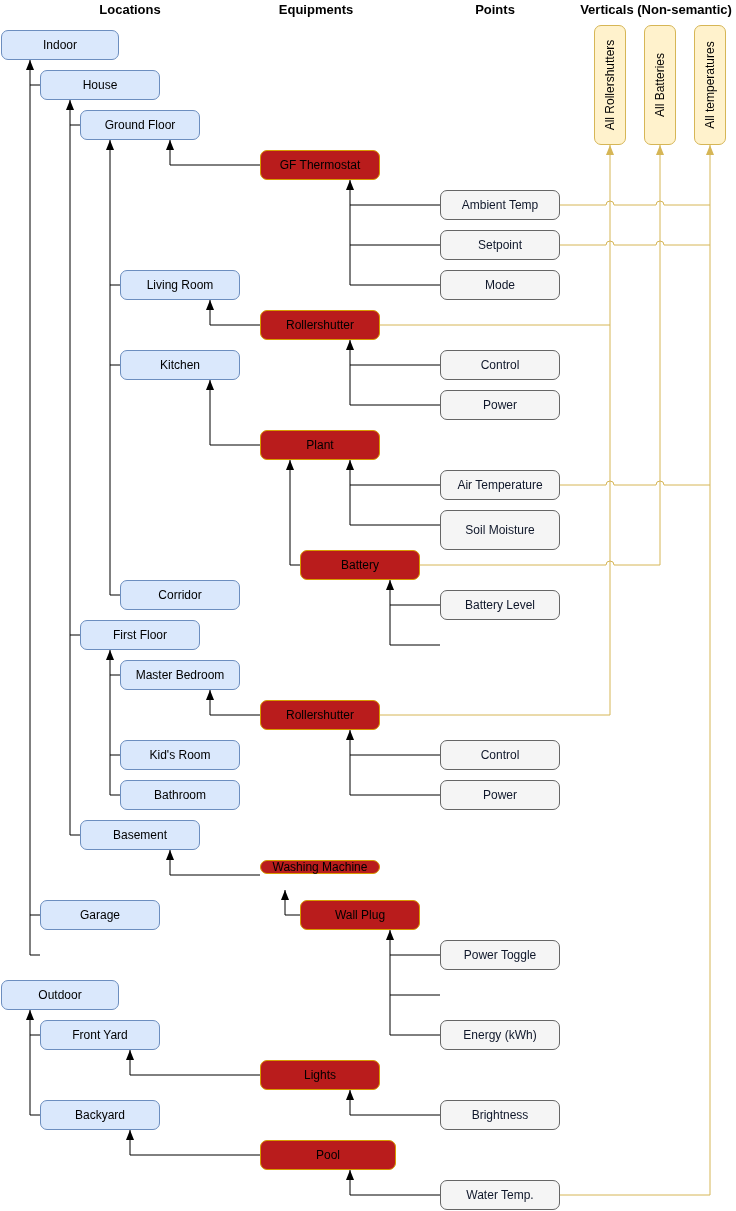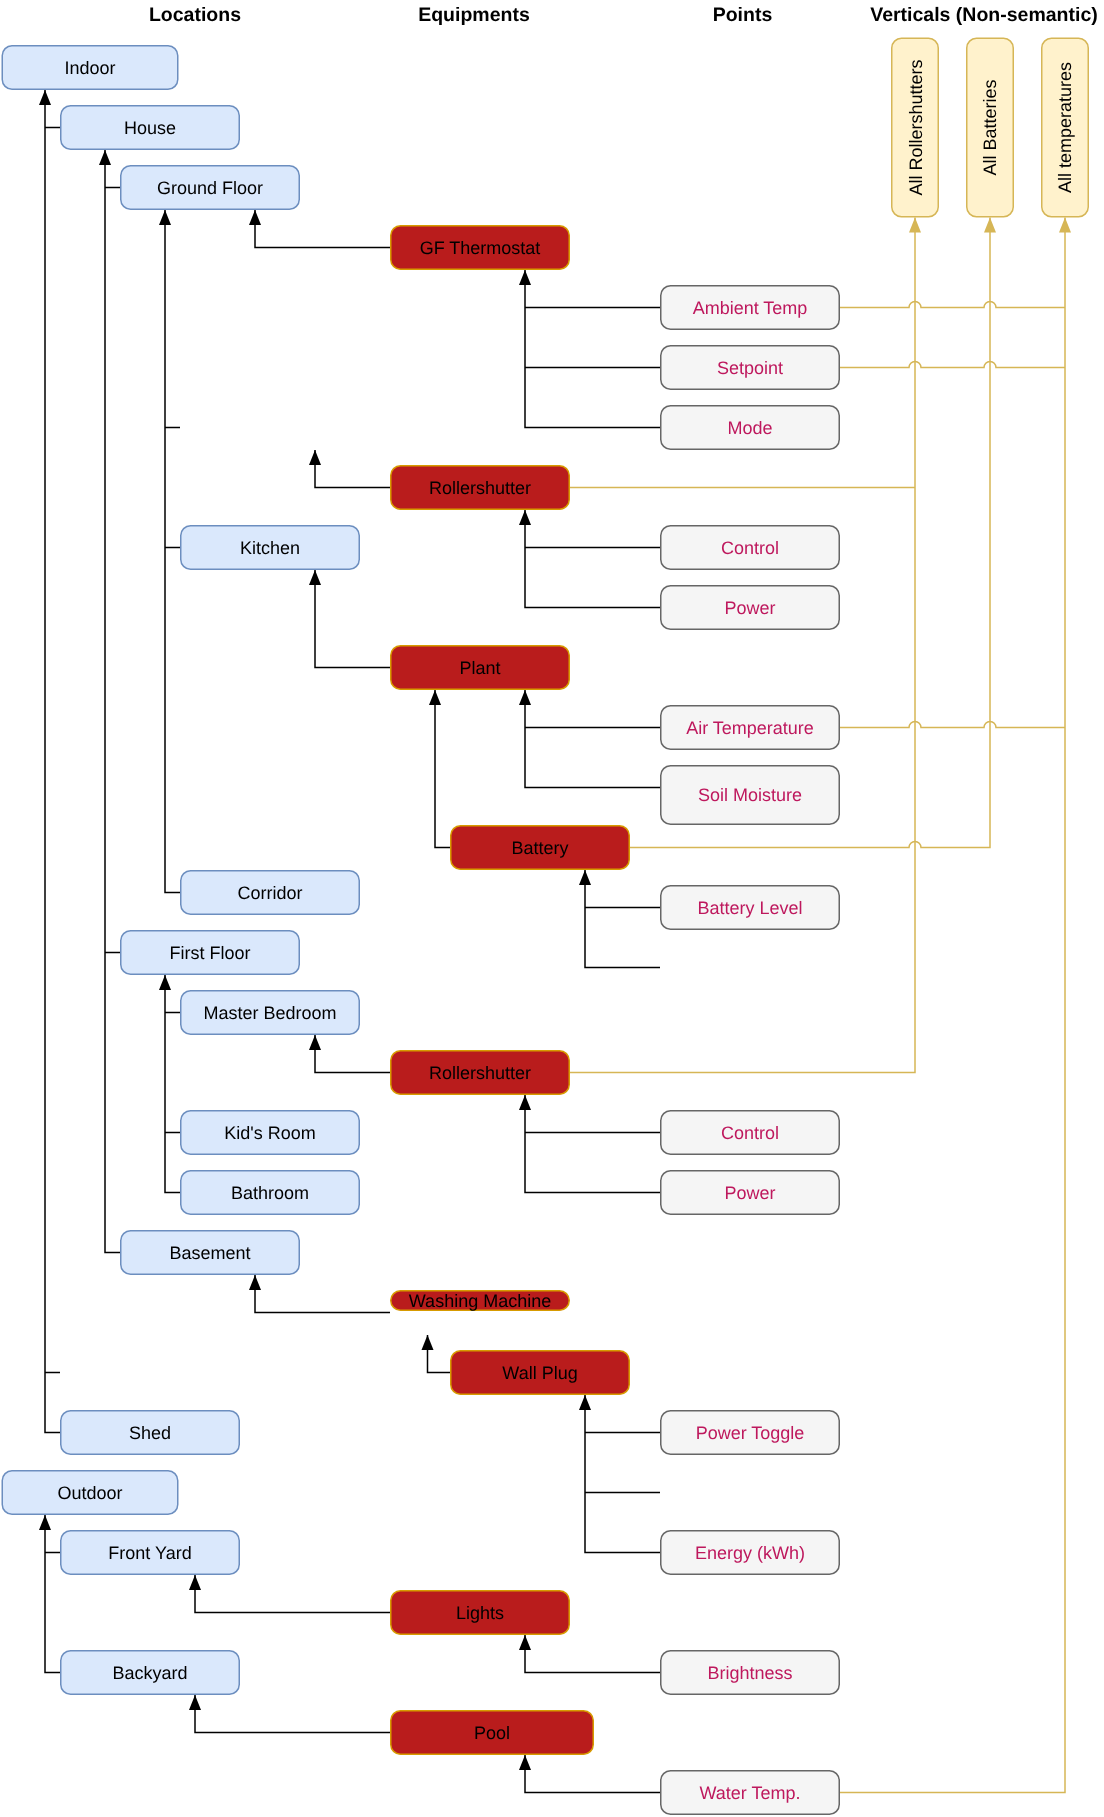--- a/index.html
+++ b/index.html
@@ -14,21 +14,21 @@
     font-size:13px; font-weight:bold; color:#000; white-space:nowrap; z-index:2;
   }
   .node {
     position:absolute; box-sizing:border-box; z-index:1;
     display:flex; align-items:center; justify-content:center;
     font-size:12px; color:#000; border-radius:7px; white-space:nowrap;
     text-align:center;
   }
   .loc   { background:#dae8fc; border:1px solid #6c8ebf; }
   .equip { background:#b91c1c; border:1.5px solid #d79b00; }
-  .point { background:#f5f5f5; border:1px solid #666666; color:#be185d; }
+  .point { background:#f5f5f5; border:1px solid #666666; color:#0f172a; }
   .vert  { background:#fff2cc; border:1.5px solid #d6b656; }
   .vtext { transform:rotate(-90deg); white-space:nowrap; }
 </style>
 </head>
 <body>
 
 <div id="canvas">
 
   <svg id="edges" width="736" height="1211" viewBox="0 0 736 1211">
     <g stroke="#000000" stroke-width="1" fill="none">
@@ -100,28 +100,29 @@
   </svg>
 
   <div class="col-header" style="left:130px">Locations</div>
   <div class="col-header" style="left:316px">Equipments</div>
   <div class="col-header" style="left:495px">Points</div>
   <div class="col-header" style="left:656px">Verticals (Non-semantic)</div>
 
   <div class="node loc" style="left:1px;top:30px;width:118px;height:30px">Indoor</div>
   <div class="node loc" style="left:40px;top:70px;width:120px;height:30px">House</div>
   <div class="node loc" style="left:80px;top:110px;width:120px;height:30px">Ground Floor</div>
+  <div class="node loc" style="left:120px;top:270px;width:120px;height:30px">Living Room</div>
   <div class="node loc" style="left:120px;top:350px;width:120px;height:30px">Kitchen</div>
   <div class="node loc" style="left:120px;top:580px;width:120px;height:30px">Corridor</div>
   <div class="node loc" style="left:80px;top:620px;width:120px;height:30px">First Floor</div>
   <div class="node loc" style="left:120px;top:660px;width:120px;height:30px">Master Bedroom</div>
   <div class="node loc" style="left:120px;top:740px;width:120px;height:30px">Kid's Room</div>
   <div class="node loc" style="left:120px;top:780px;width:120px;height:30px">Bathroom</div>
   <div class="node loc" style="left:80px;top:820px;width:120px;height:30px">Basement</div>
-  <div class="node loc" style="left:40px;top:940px;width:120px;height:30px">Shed</div>
+  <div class="node loc" style="left:40px;top:900px;width:120px;height:30px">Garage</div>
   <div class="node loc" style="left:1px;top:980px;width:118px;height:30px">Outdoor</div>
   <div class="node loc" style="left:40px;top:1020px;width:120px;height:30px">Front Yard</div>
   <div class="node loc" style="left:40px;top:1100px;width:120px;height:30px">Backyard</div>
 
   <div class="node equip" style="left:260px;top:150px;width:120px;height:30px">GF Thermostat</div>
   <div class="node equip" style="left:260px;top:310px;width:120px;height:30px">Rollershutter</div>
   <div class="node equip" style="left:260px;top:430px;width:120px;height:30px">Plant</div>
   <div class="node equip" style="left:300px;top:550px;width:120px;height:30px">Battery</div>
   <div class="node equip" style="left:260px;top:700px;width:120px;height:30px">Rollershutter</div>
   <div class="node equip" style="left:260px;top:860px;width:120px;height:14px">Washing Machine</div>

